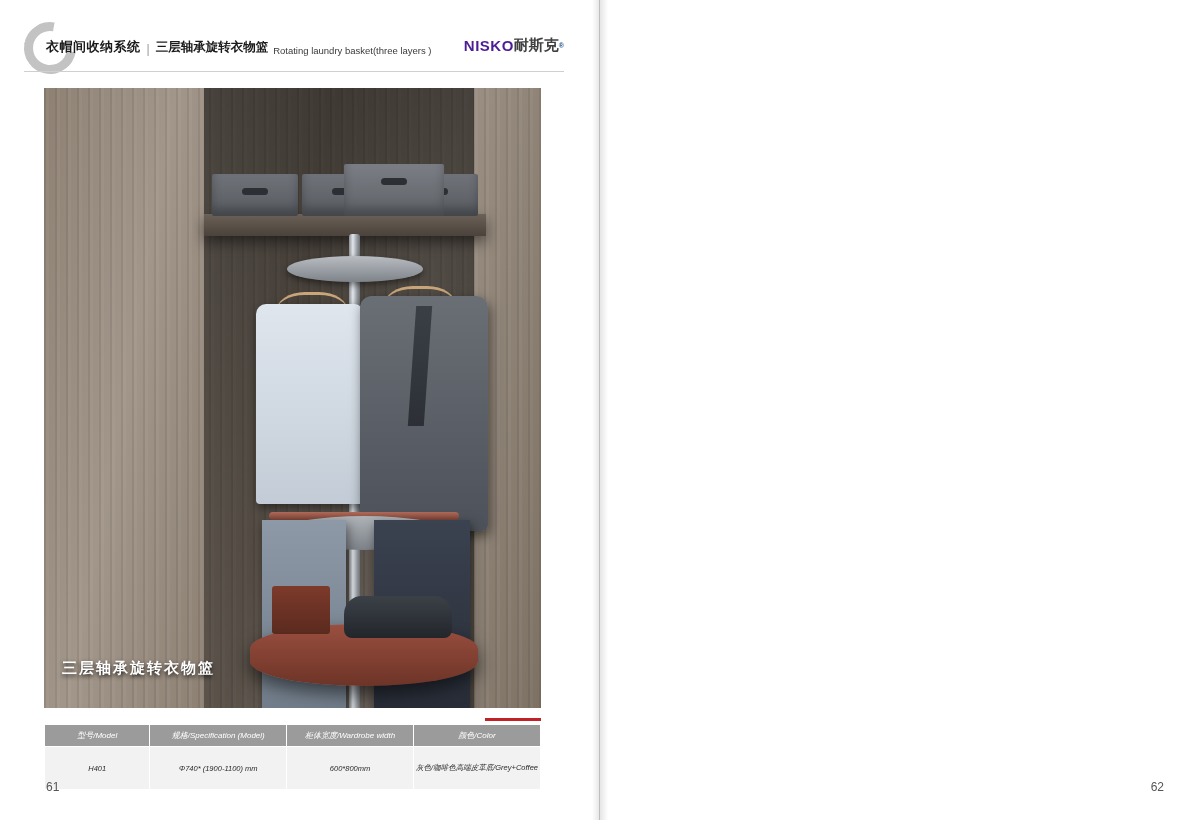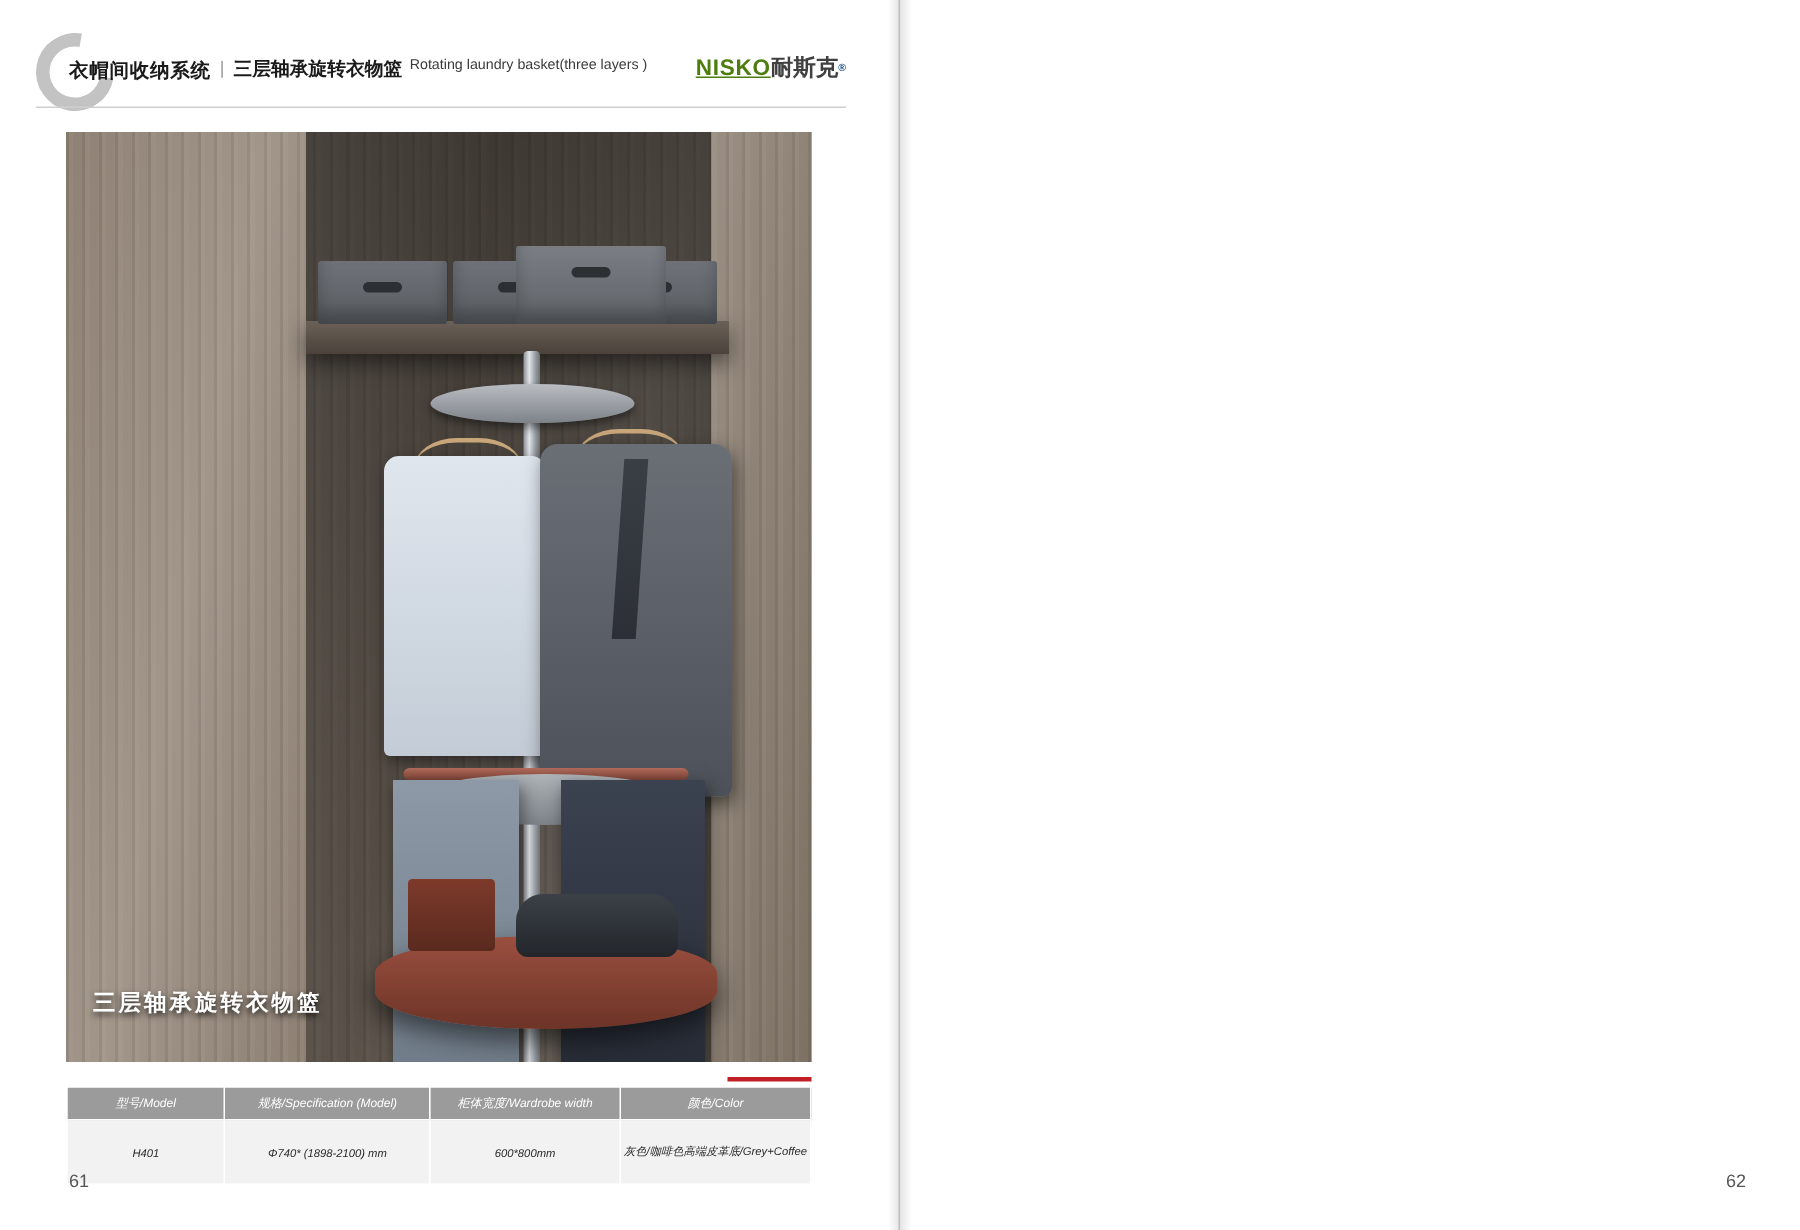--- a/index.html
+++ b/index.html
@@ -39,36 +39,36 @@
     position: absolute; left: 0; top: -6px;
     width: 52px; height: 52px;
     border-radius: 50%;
     border: 9px solid #b9b9b9;
     border-right-color: transparent;
     transform: rotate(-35deg);
     opacity: .85;
   }
   .hdr .titles {
     position: absolute; left: 22px; top: 10px;
-    display: flex; align-items: flex-start;
+    display: flex; align-items: flex-end;
     white-space: nowrap;
   }
   .hdr .t-cn {
     font-size: 13px; font-weight: bold; color: #1a1a1a;
     letter-spacing: .5px;
   }
   .hdr .sep { color: #9a9a9a; margin: 0 6px; font-size: 12px; }
   .hdr .t-cn2 { font-size: 12.5px; font-weight: bold; color: #1a1a1a; }
   .hdr .t-en { font-size: 9.5px; color: #3a3a3a; margin-left: 5px; }
   .hdr .brand {
     position: absolute; right: 0; top: 8px;
     display: flex; align-items: center;
     font-weight: bold;
   }
-  .brand .bk { font-size: 15px; color: #4d7c0f; letter-spacing: .5px; text-decoration: underline; }
+  .brand .bk { font-size: 15px; color: #4c1d95; letter-spacing: .5px; }
   .brand .bcn { font-size: 15px; color: #404040; }
   .brand .breg { font-size: 7px; color: #14477d; vertical-align: super; }
   .hdr .rule {
     position: absolute; left: 0; right: 0; bottom: 0;
     height: 1px; background: #cfcfcf;
   }
 
   
   .hero {
     position: absolute; left: 44px; top: 88px;
@@ -268,21 +268,21 @@
           <tr>
             <th style="width:22%">型号/Model</th>
             <th style="width:28%">规格/Specification (Model)</th>
             <th style="width:26%">柜体宽度/Wardrobe width</th>
             <th style="width:24%">颜色/Color</th>
           </tr>
         </thead>
         <tbody>
           <tr>
             <td>H401</td>
-            <td>Φ740* (1898-2100) mm</td>
+            <td>Φ740* (1900-1100) mm</td>
             <td>600*800mm</td>
             <td>灰色/咖啡色高端皮革底/Grey+Coffee</td>
           </tr>
         </tbody>
       </table>
     </div>
 
     <div class="pgnum">61</div>
   </div>
 

